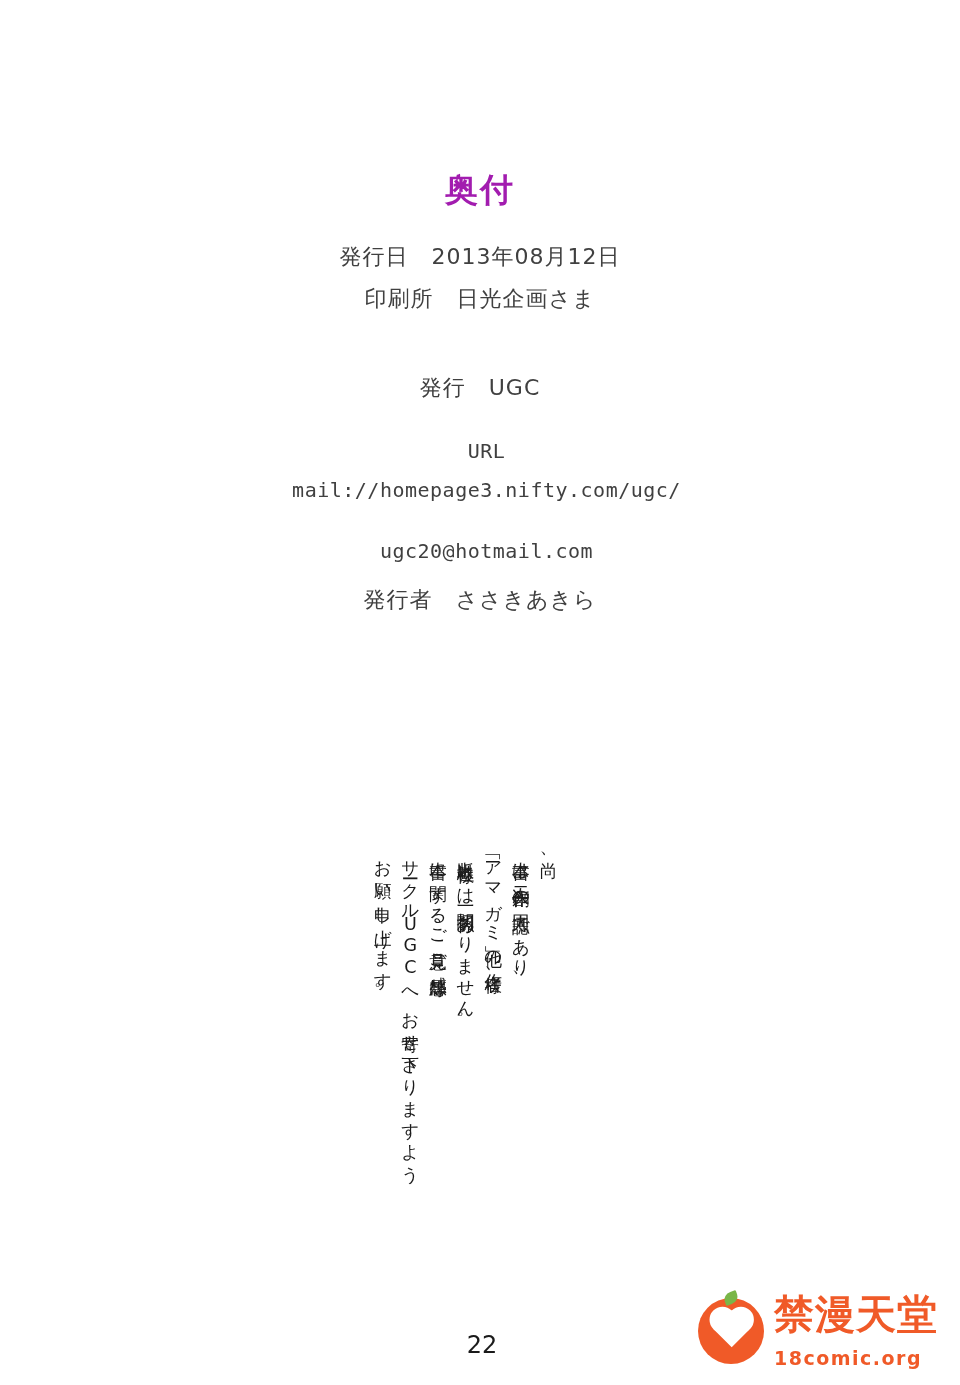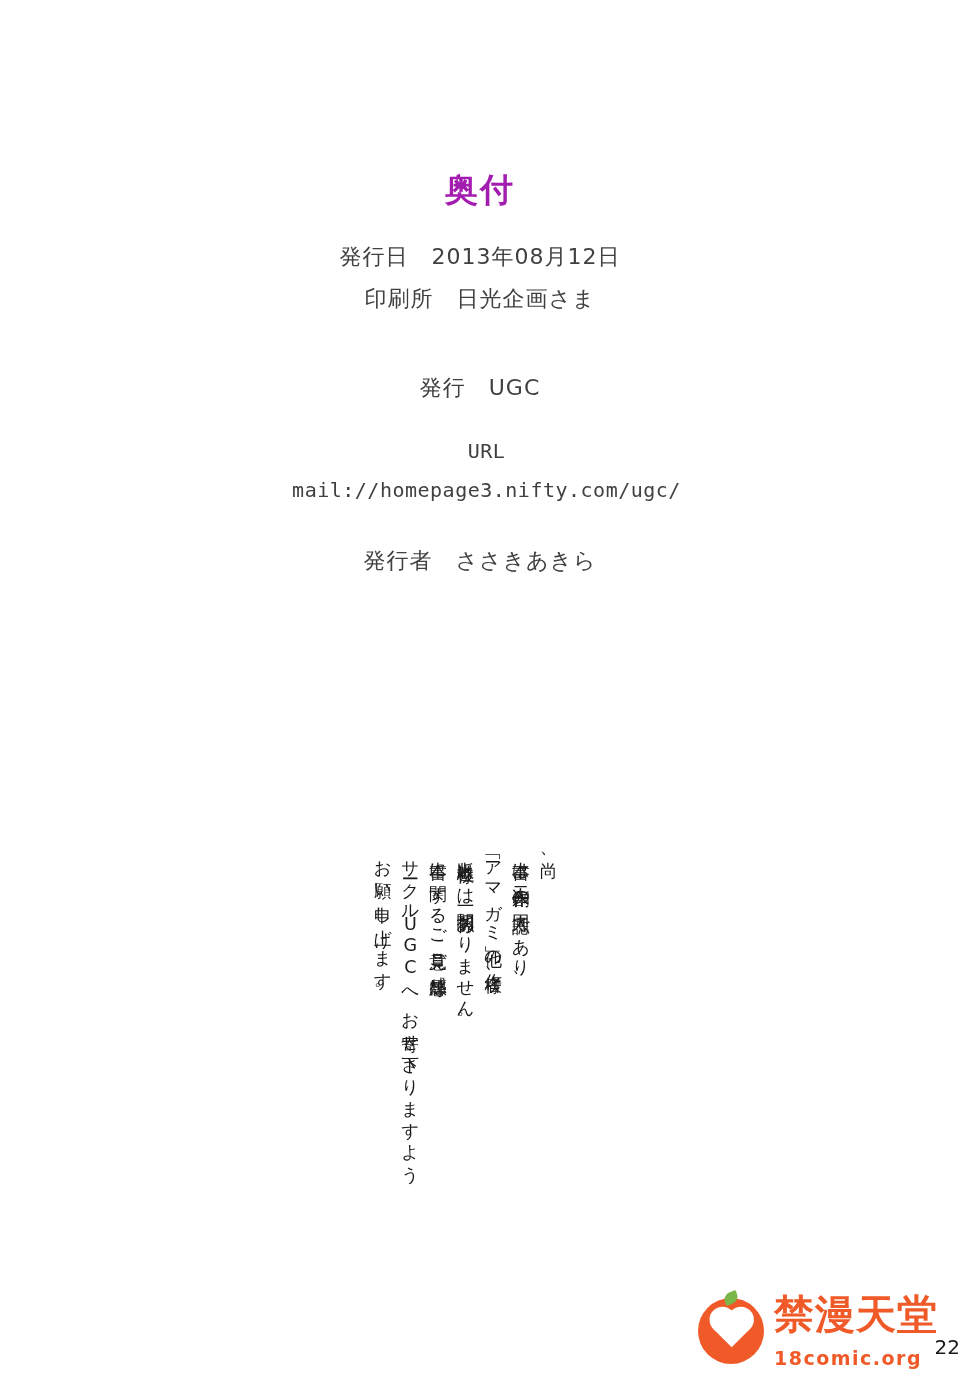--- a/index.html
+++ b/index.html
@@ -83,23 +83,23 @@
     white-space: pre;
     height: 100%;
   }
 
   
   .page-number {
     position: absolute;
     left: 4px;
     right: 0;
     bottom: 26px;
-    text-align: right;
-    font-family: "DejaVu Sans", sans-serif;
-    font-size: 20px;
+    text-align: center;
+    font-family: "DejaVu Sans", sans-serif;
+    font-size: 24px;
     color: #1a1a1a;
   }
 
   
   .watermark {
     position: absolute;
     right: 22px;
     bottom: 16px;
     display: flex;
     align-items: center;
@@ -183,20 +183,21 @@
 
     <div class="line">発行　UGC</div>
 
     <div class="gap-md"></div>
 
     <div class="line mono">URL</div>
     <div class="line mono">mail://homepage3.nifty.com/ugc/</div>
 
     <div class="gap-md"></div>
 
+    <div class="line mono">ugc20@hotmail.com</div>
 
     <div class="gap-sm"></div>
 
     <div class="line">発行者　ささきあきら</div>
   </div>
 
   <div class="vnote">
     <div class="vcol">尚、</div>
     <div class="vcol">本書は二次創作の同人誌であり、</div>
     <div class="vcol">「アマガミ」他の作者様、</div>

